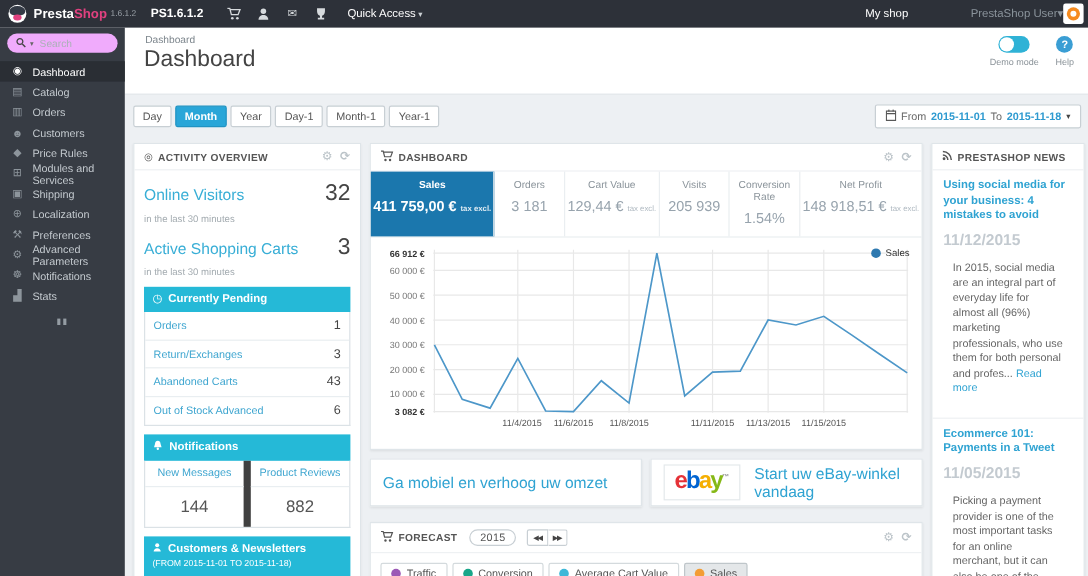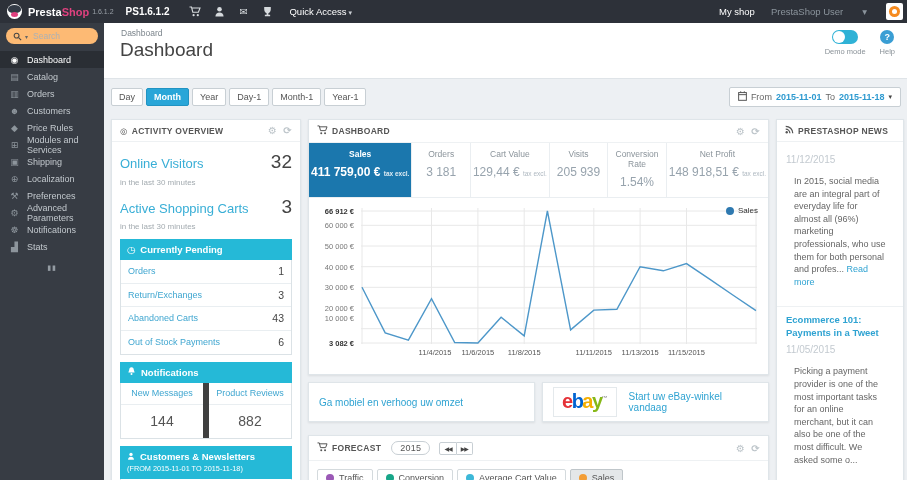--- a/index.html
+++ b/index.html
@@ -17,28 +17,28 @@
   .shopcode{font-size:10px;font-weight:bold;margin-left:12px;}
   .tb-ico{width:24px;text-align:center;color:#d6dadd;cursor:pointer;}
   .tb-ico svg{vertical-align:middle;}
   .tb-icons{display:flex;margin-left:14px;align-items:center;}
   .qa{margin-left:10px;cursor:pointer;color:#fff;}
   .qa .car{font-size:7px;margin-left:2px;color:#cbd0d4;}
   .tb-right{margin-left:auto;display:flex;align-items:center;}
   .mkt{color:#fff;cursor:pointer;font-size:9px;}
   .mkt .sy{margin-right:3px;color:#cfd4d8;}
   .myshop{margin:0 16px;color:#fff;cursor:pointer;}
-  .userbox{color:#8b949c;cursor:pointer;display:flex;align-items:center;gap:19px;margin-right:4px;}
+  .userbox{color:#8b949c;cursor:pointer;display:flex;align-items:center;gap:0;margin-right:4px;margin-left:36px;}
   .avatar{width:17px;height:17px;border-radius:2px;background:#fff;position:relative;overflow:hidden;flex:none;}
   .avatar::before{content:"";position:absolute;left:3px;top:3px;width:11px;height:11px;border-radius:50%;background:#f68b1f;}
   .avatar::after{content:"";position:absolute;left:6px;top:6px;width:5px;height:5px;border-radius:50%;background:#fff;}
 
   
   .sidebar{position:absolute;left:0;top:23px;bottom:0;width:104px;background:#373c44;z-index:8;}
-  .search{margin:5px 6px 7px 6px;background:#fdba74;border-radius:11px;height:16px;display:flex;align-items:center;padding:0 7px;gap:3px;}
+  .search{margin:5px 6px 7px 6px;background:#f0abfc;border-radius:11px;height:16px;display:flex;align-items:center;padding:0 7px;gap:3px;}
   .search svg{flex:none;}
   .search .car{font-size:6px;color:#666;}
   .search input{border:0;outline:0;width:52px;font-size:8.5px;color:#555;background:transparent;font-family:inherit;}
   .search input::placeholder{color:#aab1b7;}
   .nav-item{display:flex;align-items:center;gap:7px;height:17px;padding:0 9px;color:#c3c9ce;font-size:9px;cursor:pointer;}
   .nav-item .ni{width:11px;text-align:center;font-size:9px;color:#8d959c;flex:none;}
   .nav-item.active{background:#2a2e34;color:#fff;}
   .nav-item.active .ni{color:#fff;}
   .collapse{margin-top:9px;text-align:center;color:#949ca3;font-size:7px;letter-spacing:1px;cursor:pointer;}
 
@@ -116,40 +116,40 @@
   .legend{position:absolute;right:10px;top:8px;display:flex;align-items:center;gap:4px;font-size:8px;color:#333;}
   .ldot{width:8px;height:8px;border-radius:50%;}
 
   
   .ads{display:flex;gap:7px;margin-top:7px;}
   .ad{flex:1;background:#fff;border:1px solid #dfe5e9;box-shadow:0 1px 2px rgba(0,0,0,.08);height:40px;display:flex;align-items:center;padding:0 10px;gap:12px;box-sizing:border-box;}
   .sglogo{display:flex;align-items:center;gap:6px;border:1px solid #e0e6e9;padding:3px 9px;cursor:pointer;}
   .sgico{width:14px;height:17px;border:2px solid #48a648;border-radius:4px;position:relative;}
   .sgico::after{content:"";position:absolute;left:3px;top:-2px;width:4px;height:2px;background:#48a648;}
   .sgname{font-size:15px;color:#48a648;}
-  .adlink{font-size:10px;color:#2fa3d2;text-decoration:none;cursor:pointer;}
+  .adlink{font-size:13px;color:#2fa3d2;text-decoration:none;cursor:pointer;}
   .eblogo{border:1px solid #e4e9ec;padding:1px 8px 3px;font-size:20px;font-weight:bold;letter-spacing:-1.5px;cursor:pointer;line-height:1.2;}
   .eblogo sup{font-size:6px;color:#999;letter-spacing:0;}
 
   
   .forecast{margin-top:13px;}
   .ybadge{border:1px solid #c8cfd4;border-radius:9px;padding:1px 8px;font-size:9px;font-weight:normal;color:#555;margin-left:6px;}
   .navbtns{display:flex;margin-left:5px;}
   .nbtn{border:1px solid #c8cfd4;background:#fff;font-size:6px;color:#444;padding:2px 4px;cursor:pointer;letter-spacing:-1px;}
   .nbtn:first-child{border-radius:2px 0 0 2px;}
   .nbtn:last-child{border-radius:0 2px 2px 0;border-left:0;}
   .lgrow{display:flex;gap:4px;padding:8px;}
   .lgbtn{display:flex;align-items:center;gap:5px;border:1px solid #d4dadd;background:#fff;padding:3px 8px;font-size:9px;color:#555;border-radius:2px;cursor:pointer;}
   .lgbtn.active{background:#e4e7e9;border-color:#bfc6ca;}
   .dot{width:8px;height:8px;border-radius:50%;flex:none;}
 
   
   .art{padding:7px 9px 10px;}
   .atitle{color:#2fa3d2;font-size:9.5px;font-weight:bold;line-height:1.32;text-decoration:none;display:block;cursor:pointer;}
-  .adate{color:#c3cad0;font-size:10px;margin:5px 0 3px;}
+  .adate{color:#c3cad0;font-size:13px;margin:5px 0 3px;font-weight:bold;}
   .abody{color:#666;font-size:9px;line-height:1.4;}
   .rdmore{color:#2fa3d2;text-decoration:none;cursor:pointer;}
   .asep{border:0;border-top:1px solid #eef1f3;margin:0;}
 </style>
 </head>
 <body>
 
 <div class="screen">
 
   <header class="topbar">
@@ -319,21 +319,21 @@
                 </div>
               <div class="mrow">
                   <a>Return/Exchanges</a>
                   <span class="mval">3</span>
                 </div>
               <div class="mrow">
                   <a>Abandoned Carts</a>
                   <span class="mval">43</span>
                 </div>
               <div class="mrow">
-                  <a>Out of Stock Payments</a>
+                  <a>Out of Stock Advanced</a>
                   <span class="mval">6</span>
                 </div>
             </div>
 
             <div class="bluehead">
               <span><svg width="9" height="10" viewBox="0 0 10 10">
                     <path d="M5 0.8C3.2 0.8 2.5 2.2 2.4 4L1.5 6.8h7L7.6 4C7.5 2.2 6.8 0.8 5 0.8z" fill="#fff"></path>
                     <circle cx="5" cy="8.3" r="1.1" fill="#fff"></circle>
                   </svg></span>
               <span>Notifications</span>
@@ -409,21 +409,21 @@
             </div>
           </div>
           <div class="chart">
             <div class="ylabels" id="ylabels">
                 <div class="ytick b" style="top: -1px;">66 912 €</div>
                 <div class="ytick" style="top: 13.294px;">60 000 €</div>
                 <div class="ytick" style="top: 33.9739px;">50 000 €</div>
                 <div class="ytick" style="top: 54.6538px;">40 000 €</div>
                 <div class="ytick" style="top: 75.3338px;">30 000 €</div>
                 <div class="ytick" style="top: 96.0137px;">20 000 €</div>
-                <div class="ytick" style="top: 106px;">10 000 €</div>
+                <div class="ytick" style="top: 116px;">10 000 €</div>
                 <div class="ytick b" style="top: 131px;">3 082 €</div>
               </div>
             <svg id="plot" width="396" height="140">
                 <line class="grid" x1="0" y1="3.0" x2="396" y2="3.0"></line>
                 <line class="grid" x1="0" y1="17.3" x2="396" y2="17.3"></line>
                 <line class="grid" x1="0" y1="38.0" x2="396" y2="38.0"></line>
                 <line class="grid" x1="0" y1="58.7" x2="396" y2="58.7"></line>
                 <line class="grid" x1="0" y1="79.3" x2="396" y2="79.3"></line>
                 <line class="grid" x1="0" y1="100.0" x2="396" y2="100.0"></line>
                 <line class="grid" x1="0" y1="120.7" x2="396" y2="120.7"></line>
@@ -508,20 +508,21 @@
         <div class="panel">
           <div class="phd">
             <span class="hico"><svg width="9" height="9" viewBox="0 0 10 10">
                   <circle cx="1.9" cy="8.1" r="1.3" fill="#555"></circle>
                   <path d="M0.8 4.6a4.6 4.6 0 0 1 4.6 4.6" fill="none" stroke="#555" stroke-width="1.4"></path>
                   <path d="M0.8 1.4a7.8 7.8 0 0 1 7.8 7.8" fill="none" stroke="#555" stroke-width="1.4"></path>
                 </svg></span>
             <span>PRESTASHOP NEWS</span>
           </div>
           <div class="art">
+            <a class="atitle">Using social media for your business: 4 mistakes to avoid</a>
             <div class="adate">11/12/2015</div>
             <div class="abody"><span>In 2015, social media are an integral part of everyday life for almost all (96%) marketing professionals, who use them for both personal and profes...</span> <a class="rdmore">Read more</a></div>
           </div>
           <hr class="asep">
           <div class="art">
             <a class="atitle">Ecommerce 101: Payments in a Tweet</a>
             <div class="adate">11/05/2015</div>
             <div class="abody"><span>Picking a payment provider is one of the most important tasks for an online merchant, but it can also be one of the most difficult. We asked some o...</span> </div>
           </div>
 

